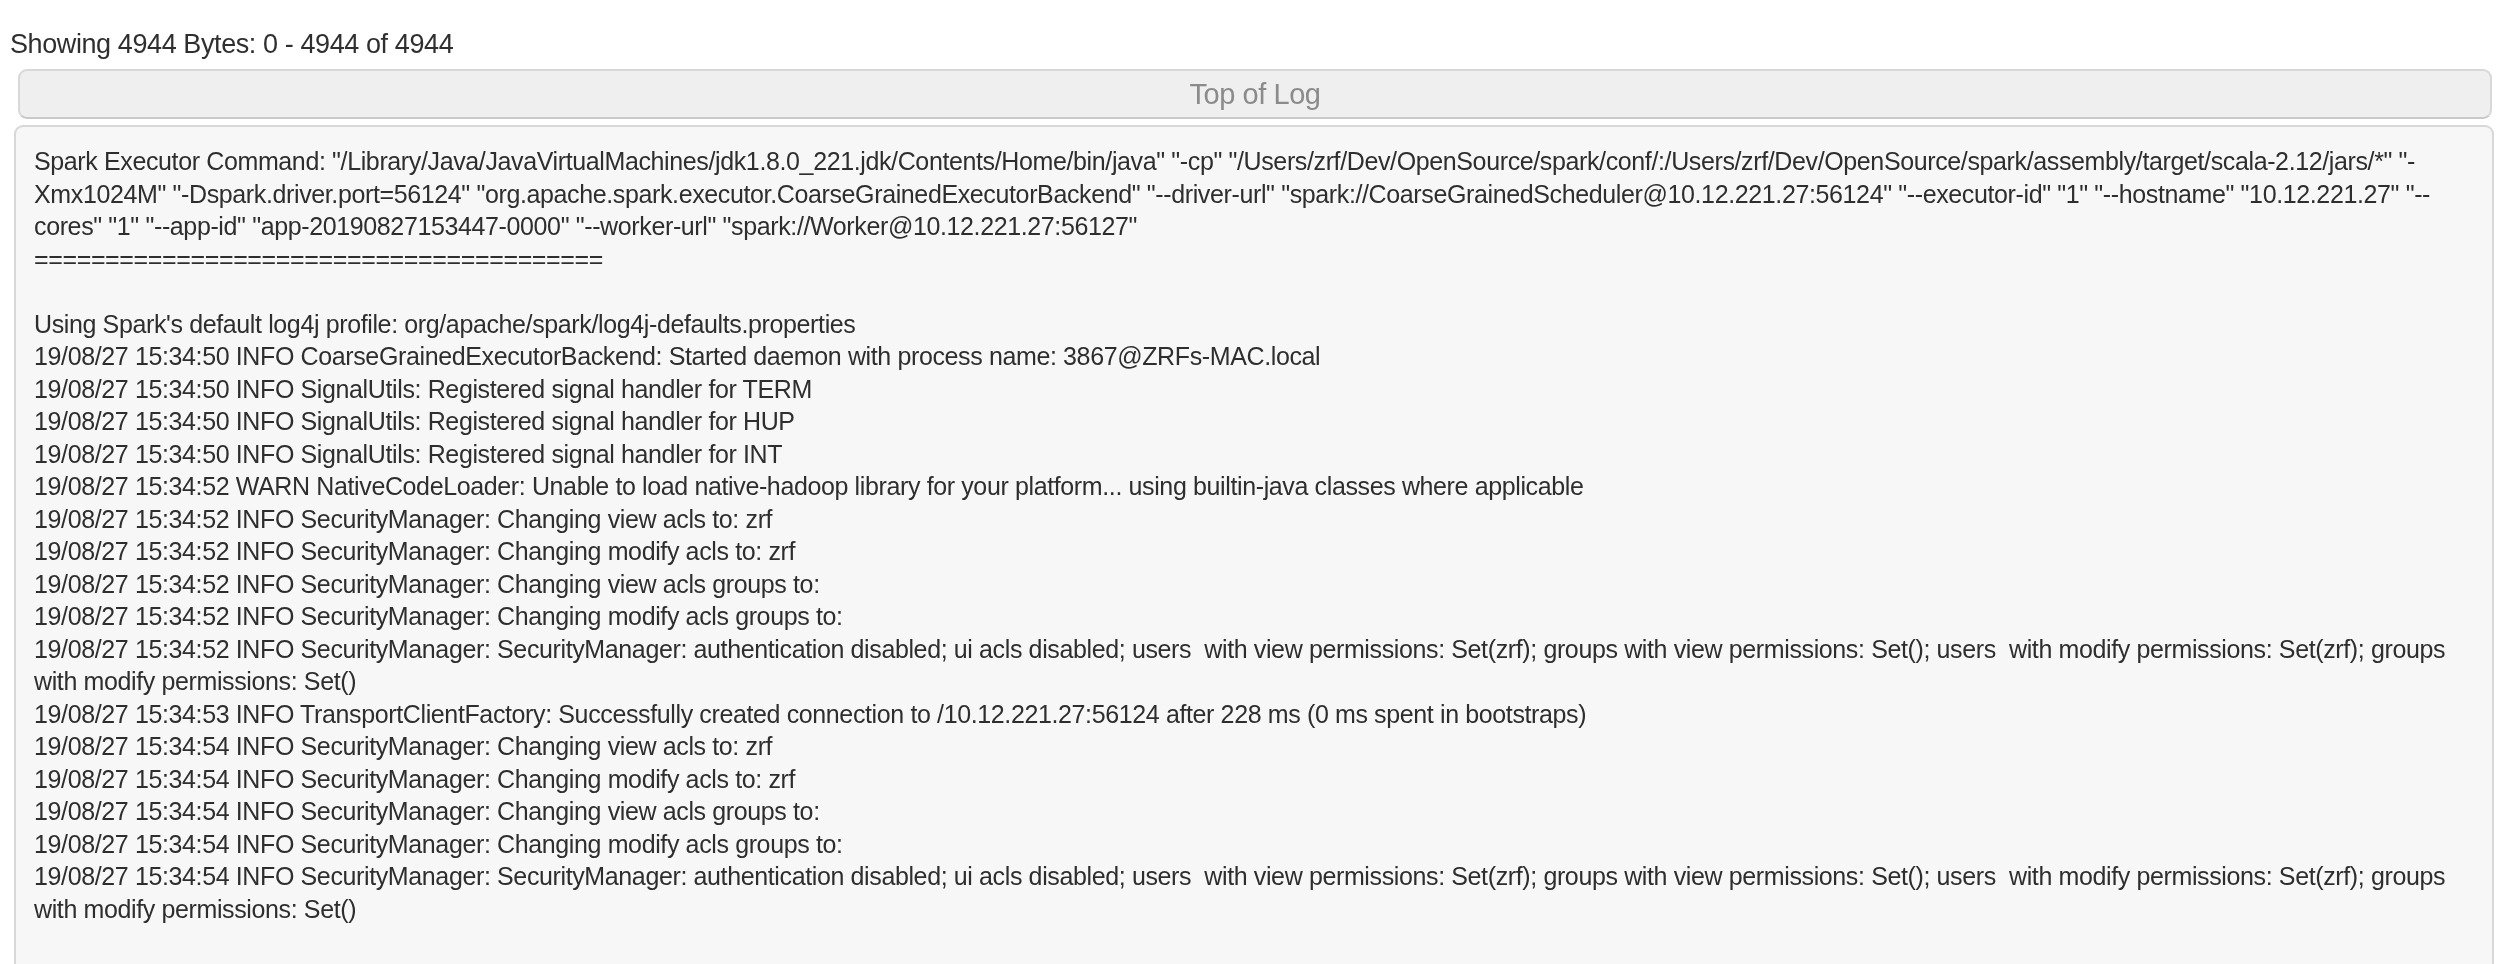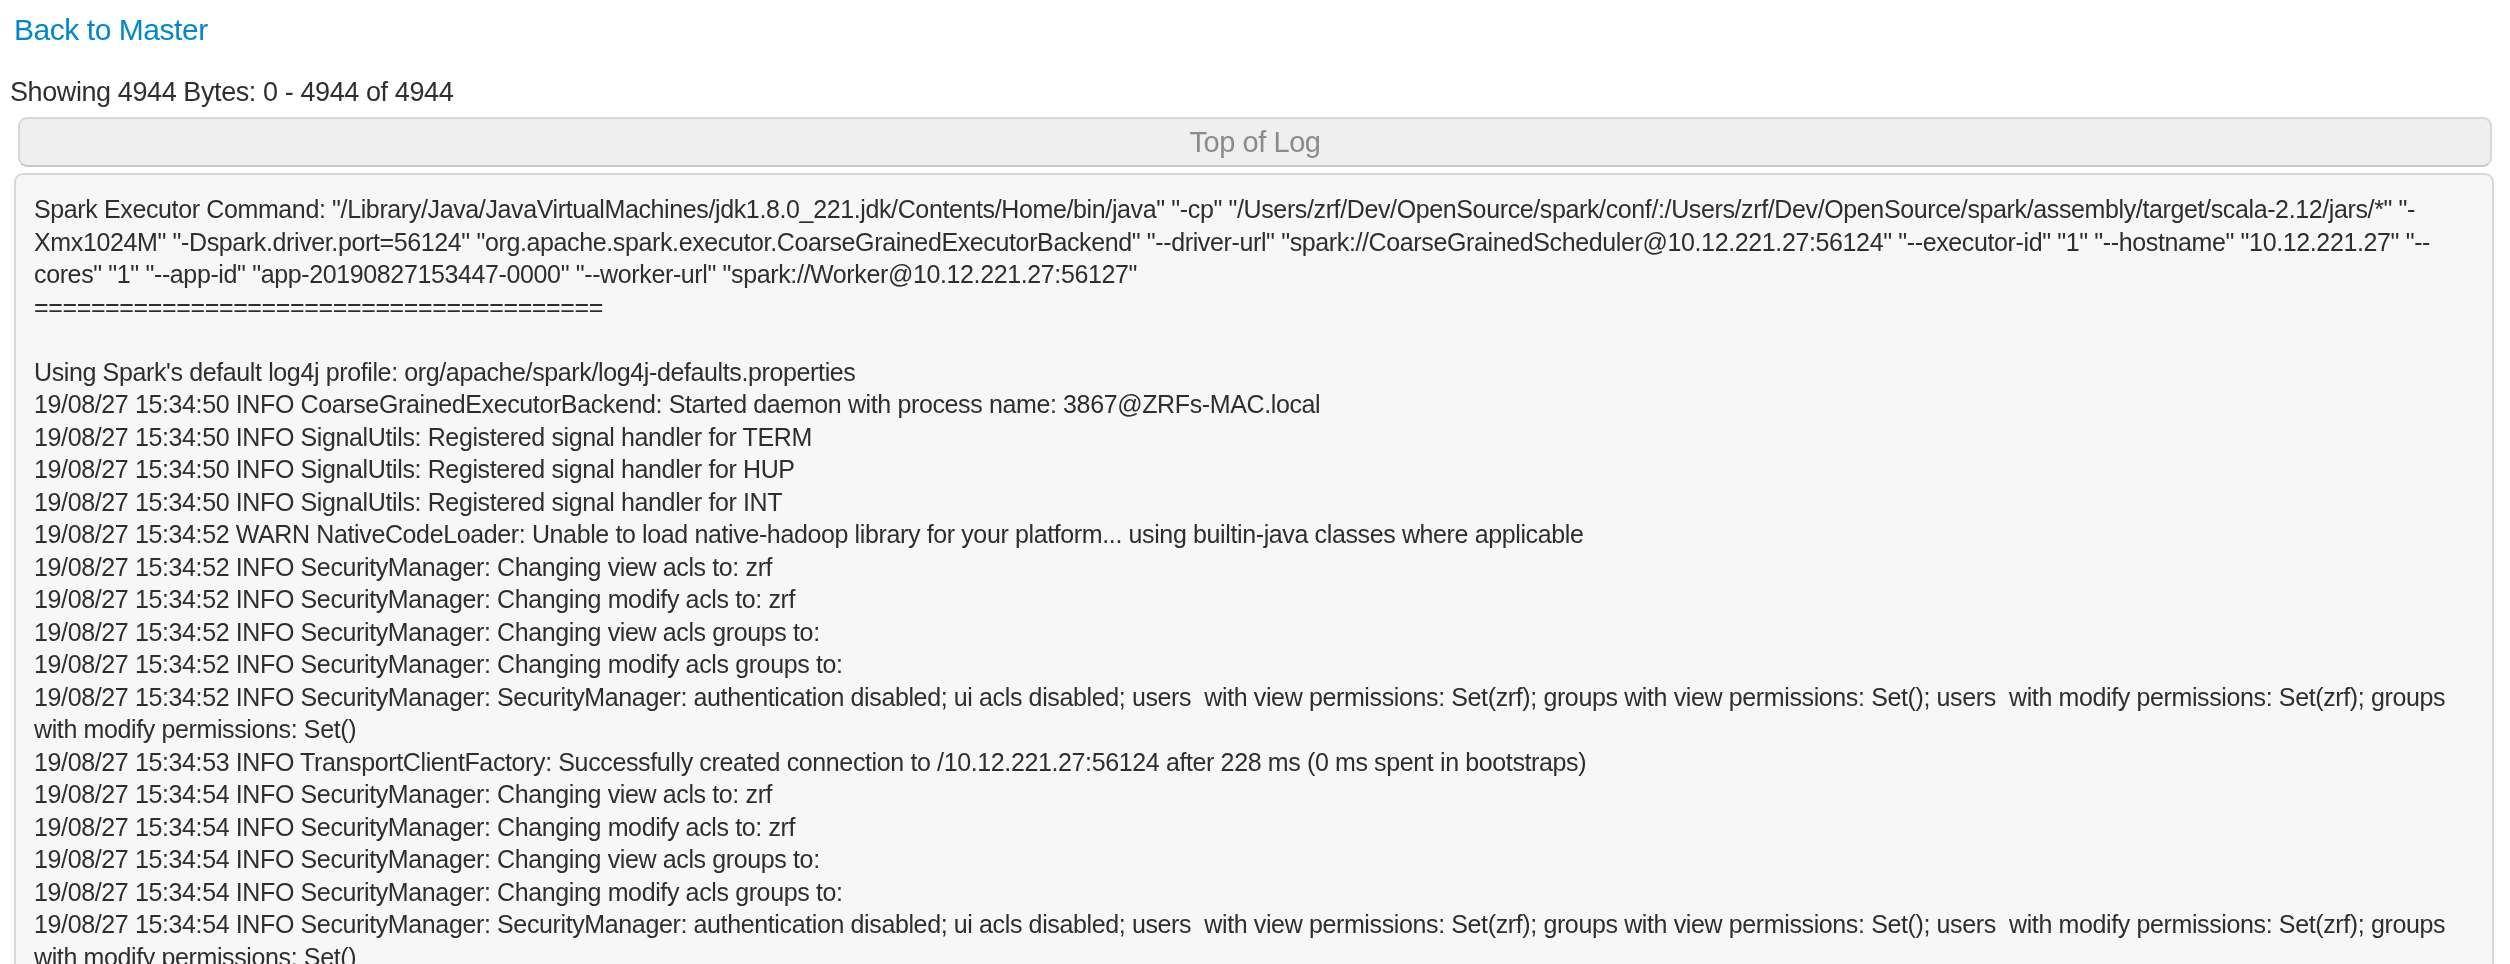--- a/index.html
+++ b/index.html
@@ -70,23 +70,20 @@
     color: #2e2e2e;
     white-space: pre-wrap;
     word-break: break-word;
   }
 </style>
 </head>
 <body>
 
 <div class="page">
 
-  <div>
-    <a class="back-link">Back to Master</a>
-  </div>
 
   <div class="byte-range">Showing 4944 Bytes: 0 - 4944 of 4944</div>
 
   <button class="top-log-btn">Top of Log</button>
 
   <div class="log-box">
     <pre class="log-pre">Spark Executor Command: "/Library/Java/JavaVirtualMachines/jdk1.8.0_221.jdk/Contents/Home/bin/java" "-cp" "/Users/zrf/Dev/OpenSource/spark/conf/:/Users/zrf/Dev/OpenSource/spark/assembly/target/scala-2.12/jars/*" "-Xmx1024M" "-Dspark.driver.port=56124" "org.apache.spark.executor.CoarseGrainedExecutorBackend" "--driver-url" "spark://CoarseGrainedScheduler@10.12.221.27:56124" "--executor-id" "1" "--hostname" "10.12.221.27" "--cores" "1" "--app-id" "app-20190827153447-0000" "--worker-url" "spark://Worker@10.12.221.27:56127"
 ========================================
 
 Using Spark's default log4j profile: org/apache/spark/log4j-defaults.properties

